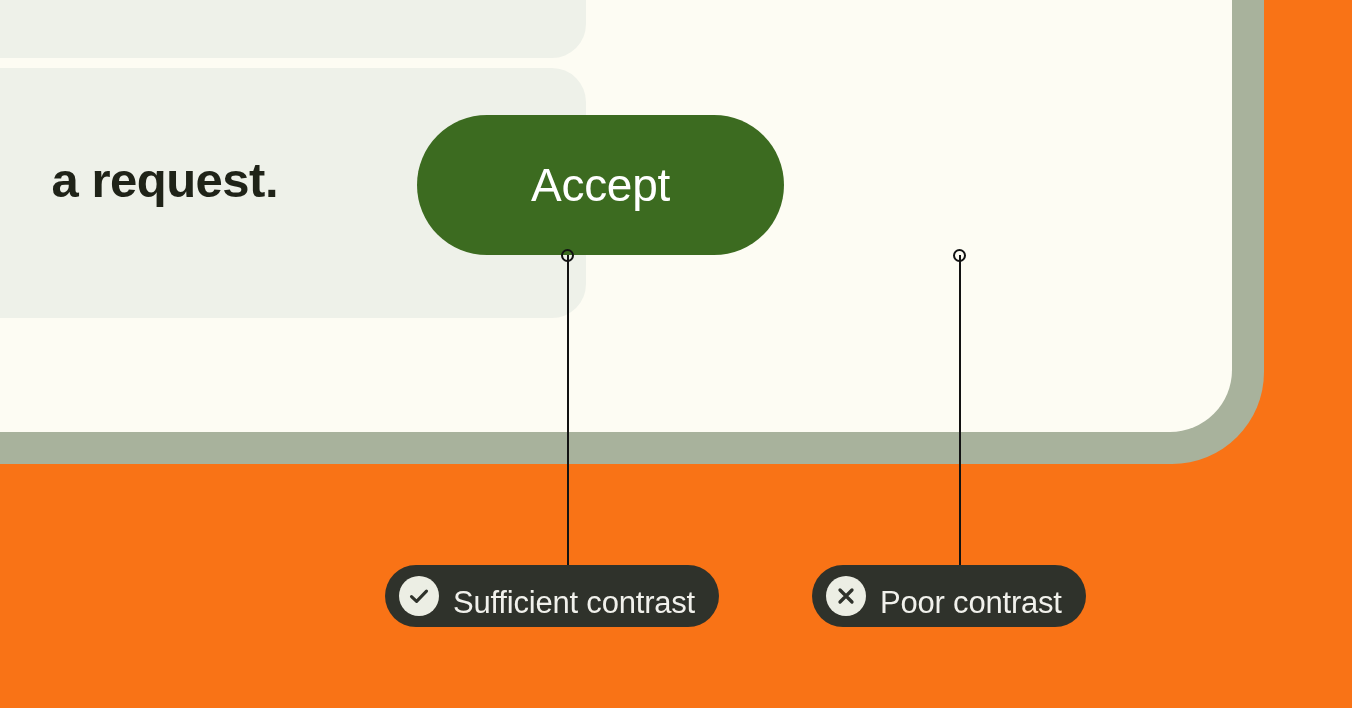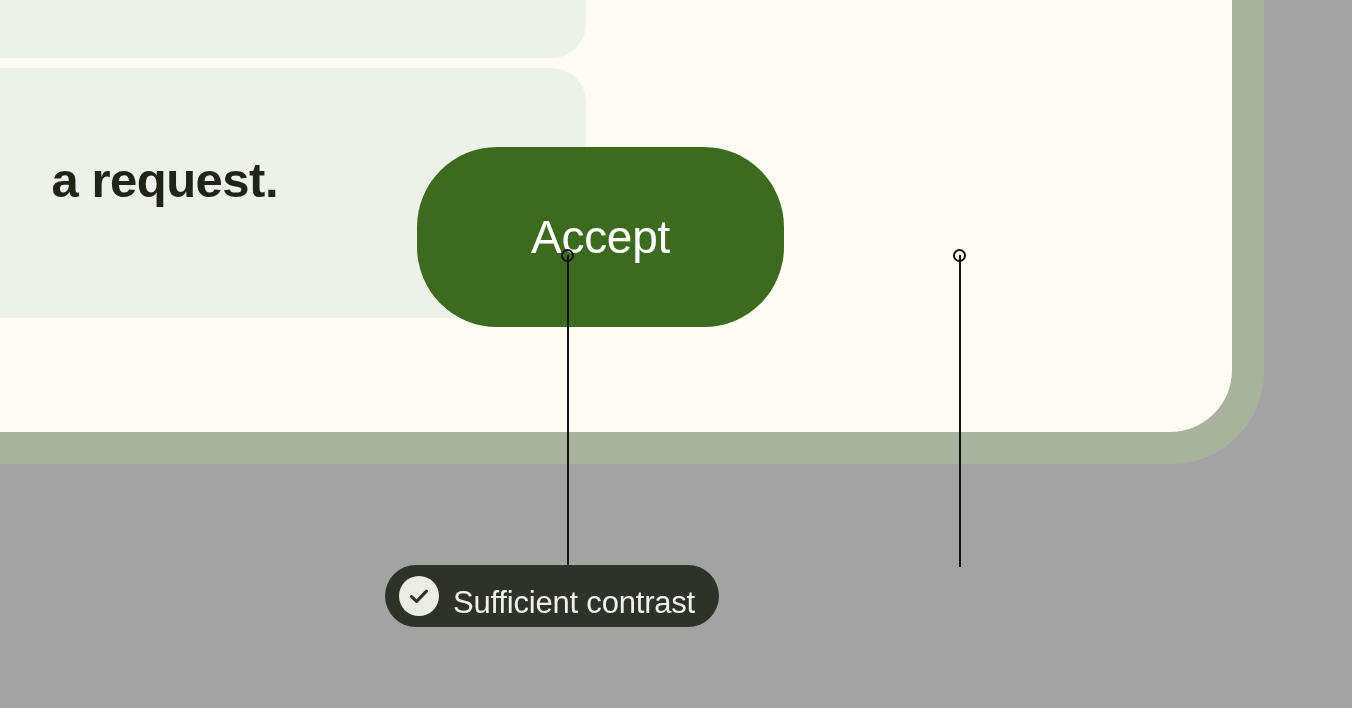--- a/index.html
+++ b/index.html
@@ -11,21 +11,21 @@
     height: 708px;
     overflow: hidden;
     font-family: "Liberation Sans", sans-serif;
     background: #dce8cc;
   }
 
   #scene {
     position: relative;
     width: 1352px;
     height: 708px;
-    background: #a3a3a3;
+    background: #f97316;
   }
 
   
   .device-frame {
     position: absolute;
     left: -620px;
     top: -220px;
     width: 1884px;
     height: 684px;
     background: #a8b29c;
@@ -95,25 +95,24 @@
     padding: 0;
     font-family: "Liberation Sans", sans-serif;
     font-size: 46px;
     letter-spacing: -0.3px;
     cursor: pointer;
   }
   .btn-accept {
     left: 1005px;
     top: 303px;
     width: 367px;
-    height: 180px;
+    height: 140px;
     border-radius: 80px;
     background: #3c6b20;
     color: #ffffff;
-    margin-top: 32px;
   }
   .btn-ignore {
     left: 1405px;
     top: 307px;
     width: 350px;
     height: 152px;
     border-radius: 76px;
     background: #adfffa;
     color: #3dcc00;
   }
@@ -209,15 +208,23 @@
 
     <div class="tag tag-sufficient">
       <span class="tag-icon">
         <svg width="24" height="24" viewBox="0 0 24 24" aria-hidden="true">
           <path d="M4.5 12.6 L9.6 17.4 L19.5 7.2" fill="none" stroke="#2f322b" stroke-width="3.1" stroke-linecap="round" stroke-linejoin="round"></path>
         </svg>
       </span>
       <span class="tag-label">Sufficient contrast</span>
     </div>
 
+    <div class="tag tag-poor">
+      <span class="tag-icon">
+        <svg width="24" height="24" viewBox="0 0 24 24" aria-hidden="true">
+          <path d="M6 6 L18 18 M18 6 L6 18" fill="none" stroke="#2f322b" stroke-width="3.3" stroke-linecap="round"></path>
+        </svg>
+      </span>
+      <span class="tag-label">Poor contrast</span>
+    </div>
 
   </div>
 </div>
 
 </body></html>

